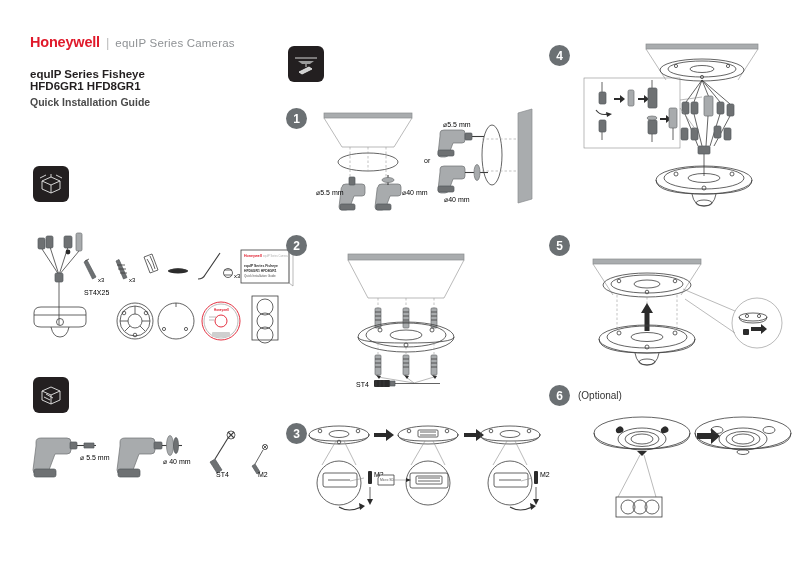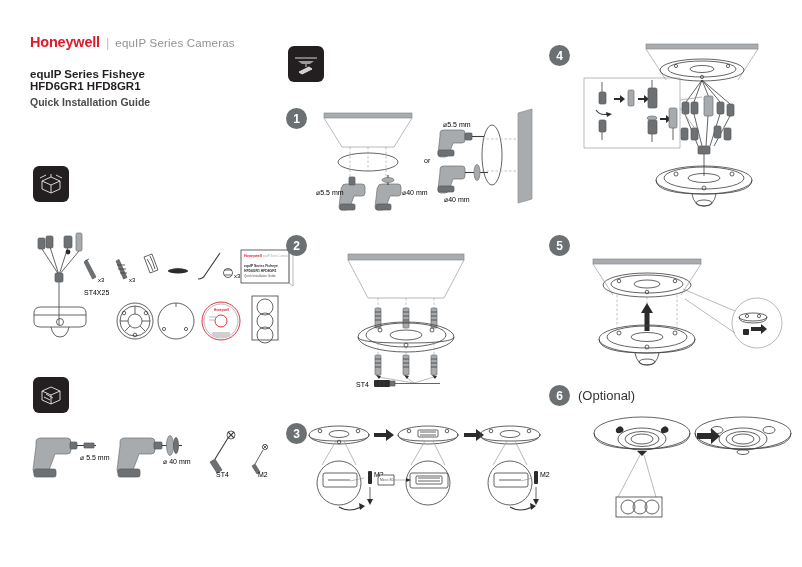--- a/index.html
+++ b/index.html
@@ -22,21 +22,21 @@
   .step-num{
     width:21px;height:21px;border-radius:50%;
     background:#6b7073;color:#fff;
     font-size:12px;font-weight:bold;
     display:flex;align-items:center;justify-content:center;
     font-family:"Liberation Sans",sans-serif;
     flex:0 0 auto;
   }
   .lbl{font-size:7px;color:#4d4d4d;font-family:"Liberation Sans",sans-serif;white-space:nowrap;}
   .lbl-sm{font-size:6px;color:#4d4d4d;white-space:nowrap;}
-  .optional{font-size:13px;color:#333;margin-left:8px;font-family:"Liberation Sans",sans-serif;}
+  .optional{font-size:10px;color:#333;margin-left:8px;font-family:"Liberation Sans",sans-serif;}
 
   
   #header{left:30px;top:34px;}
   .brand-row{display:flex;align-items:baseline;gap:6px;}
   .brand{font-size:14.5px;font-weight:bold;color:#e01a2b;letter-spacing:-0.2px;}
   .brand-div{color:#bdbdbd;font-size:13px;font-weight:300;}
   .brand-sub{font-size:11.5px;color:#8f9295;letter-spacing:0.2px;}
   .title1{font-size:11.5px;font-weight:bold;margin-top:18px;color:#231f20;}
   .title2{font-size:11.5px;font-weight:bold;color:#231f20;}
   .title3{font-size:10.5px;font-weight:bold;color:#4a4a4a;margin-top:4px;}

